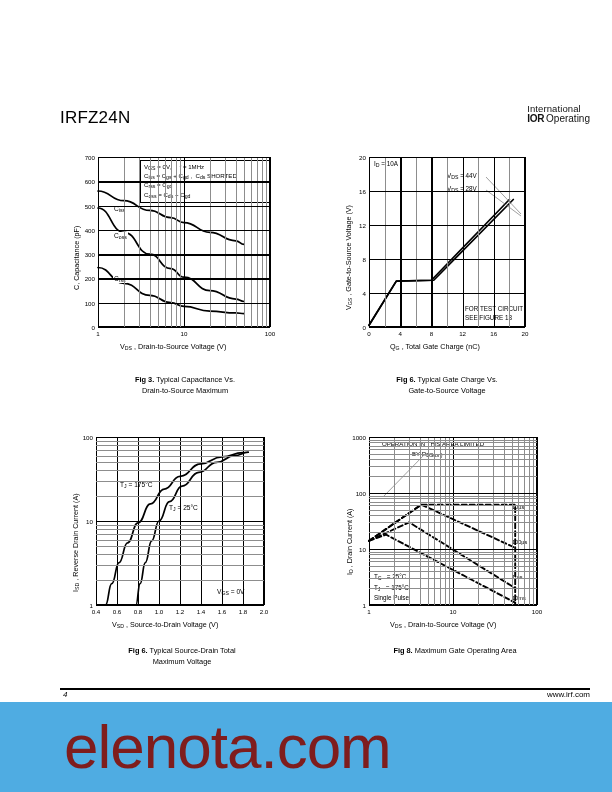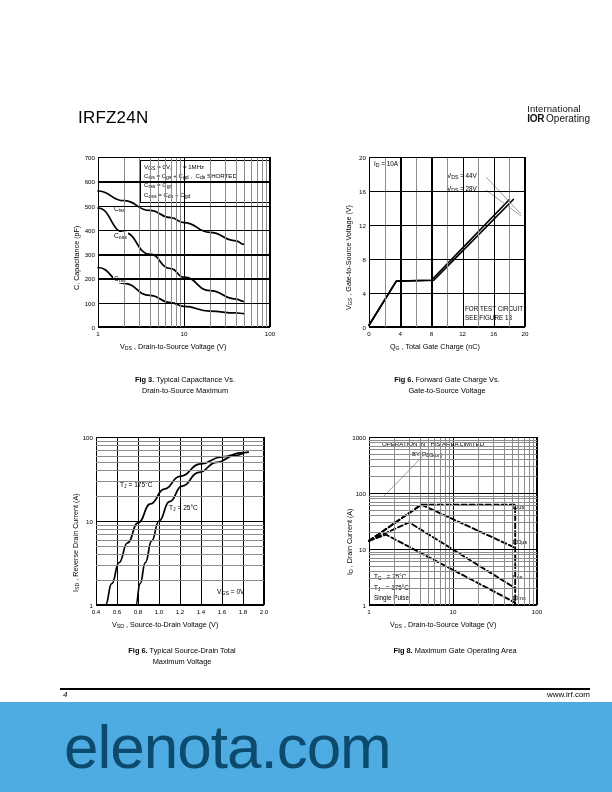--- a/index.html
+++ b/index.html
@@ -2,21 +2,21 @@
 <html><head>
 <meta charset="utf-8">
 <style>
   html,body{margin:0;padding:0;background:#fff;}
   body{width:612px;height:792px;position:relative;
        font-family:"Liberation Sans",sans-serif;color:#000;overflow:hidden;}
 
   .page{position:absolute;inset:0;background:#fff;}
 
   
-  #part-title{position:absolute;left:78px;top:108px;font-size:17px;letter-spacing:.2px;}
+  #part-title{position:absolute;left:60px;top:108px;font-size:17px;letter-spacing:.2px;}
   #logo{position:absolute;right:22px;top:104px;text-align:left;line-height:1.05;}
   #logo .l1{font-size:9.5px;letter-spacing:.1px;color:#111;}
   #logo .l2{font-size:10px;color:#111;display:flex;align-items:baseline;gap:2px;}
   #logo .ior{font-weight:bold;font-size:10px;letter-spacing:-.3px;}
 
   
   .fig{position:absolute;}
   .plot{position:absolute;border:1.6px solid #000;box-sizing:border-box;background:#fff;}
   .gl{position:absolute;background:#8d8d8d;}
   .gl.maj{background:#000;}
@@ -45,21 +45,21 @@
   .caption b{font-weight:bold;}
 
   
   #rule{position:absolute;left:60px;right:22px;top:688px;height:2.2px;background:#000;}
   #pageno{position:absolute;left:63px;top:690px;font-size:8px;font-style:italic;}
   #site{position:absolute;right:22px;top:690px;font-size:8px;}
 
   
   #wm{position:absolute;left:0;right:0;top:702px;height:90px;
       background:#4facE2;display:flex;align-items:center;}
-  #wm span{color:#0c4a6e;font-size:62px;letter-spacing:-1px;margin-left:64px;line-height:1;}
+  #wm span{color:#7f1d1d;font-size:62px;letter-spacing:-1px;margin-left:64px;line-height:1;}
 </style>
 </head>
 <body>
 
 <div class="page">
 
   <div id="part-title">IRFZ24N</div>
   <div id="logo">
     <div class="l1">International</div>
     <div class="l2">
@@ -157,21 +157,21 @@
     <div class="note" style="left:465px;top:305px;text-align:left;">
       FOR TEST CIRCUIT<br>SEE FIGURE 13</div>
 
     <div class="axlabel y" style="left:344px;top:310px;">
       V<span class="sub">GS</span> , Gate-to-Source Voltage (V)</div>
     <div class="axlabel" style="left:390px;top:342px;">
       Q<span class="sub">G</span> , Total Gate Charge (nC)</div>
 
     <div class="caption" style="left:327px;top:374px;">
       <b>Fig 6.</b>
-      <span>Forward Gate Charge Vs.</span><br>
+      <span>Typical Gate Charge Vs.</span><br>
       <span>Gate-to-Source Voltage</span>
     </div>
   <div class="gl v maj" style="left: 369px; top: 157px; height: 170px;"></div>
       <div class="gl v maj" style="left: 400.2px; top: 157px; height: 170px;"></div>
       <div class="gl v maj" style="left: 431.4px; top: 157px; height: 170px;"></div>
       <div class="gl v maj" style="left: 462.6px; top: 157px; height: 170px;"></div>
       <div class="gl v maj" style="left: 493.8px; top: 157px; height: 170px;"></div>
       <div class="gl v maj" style="left: 525px; top: 157px; height: 170px;"></div>
       <div class="gl v" style="left: 384.6px; top: 157px; height: 170px;"></div>
       <div class="gl v" style="left: 415.8px; top: 157px; height: 170px;"></div>

